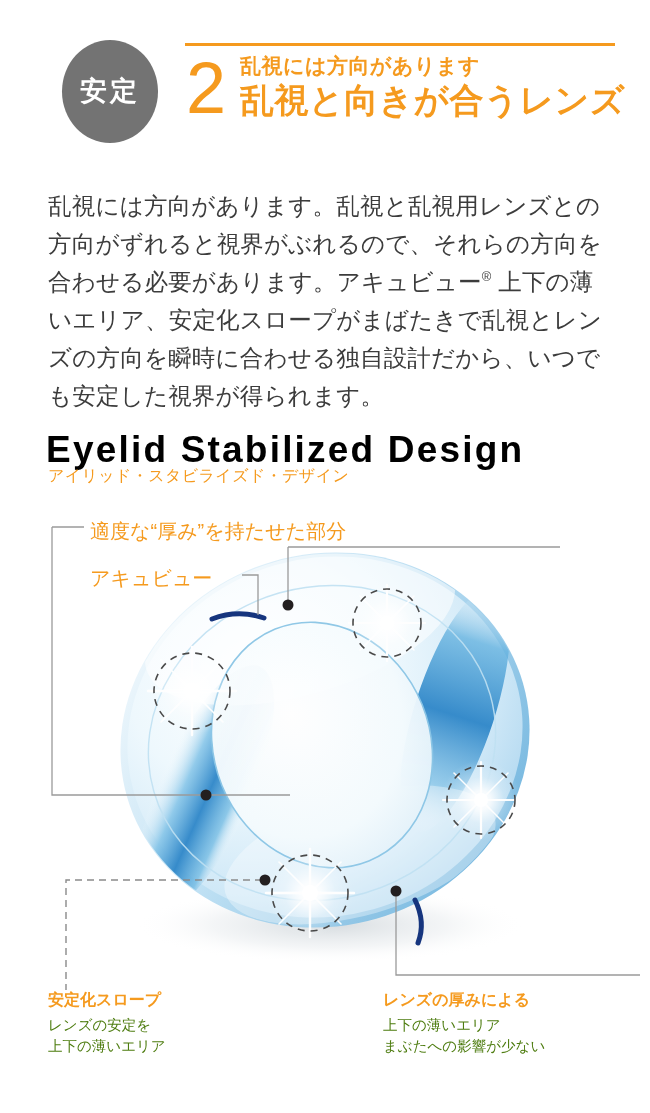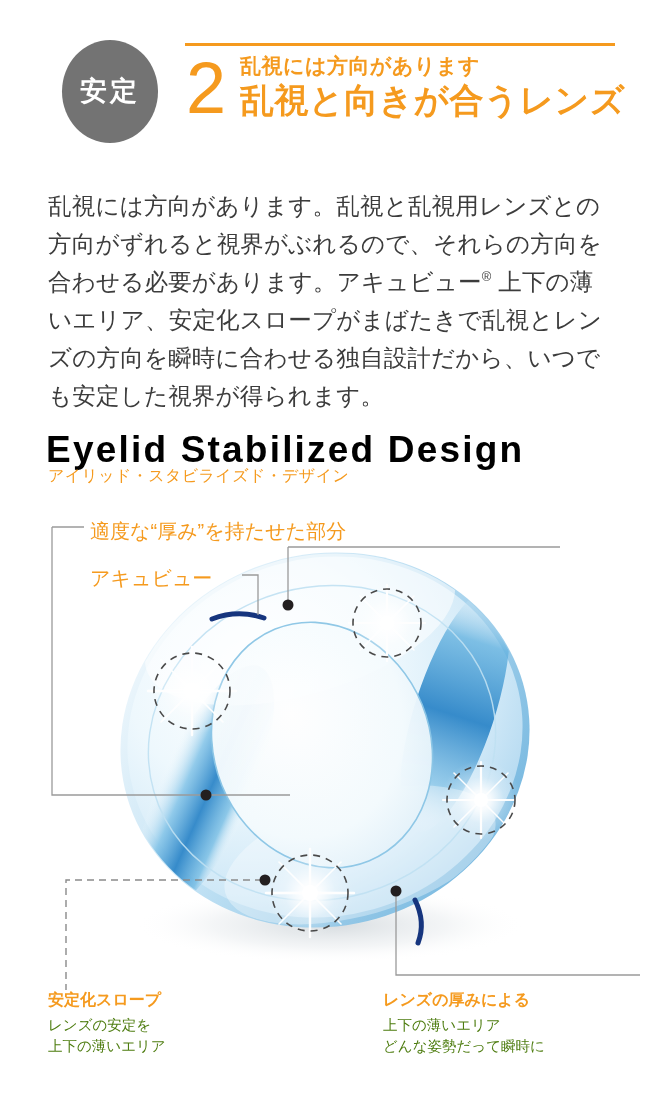--- a/index.html
+++ b/index.html
@@ -328,15 +328,15 @@
   <div class="foot-desc">
     <span>レンズの安定を</span><br>
     <span>上下の薄いエリア</span>
   </div>
 </div>
 
 <div class="foot-block foot-thin">
   <div class="foot-head">レンズの厚みによる</div>
   <div class="foot-desc">
     <span>上下の薄いエリア</span><br>
-    <span>どんな姿勢だって瞬時に</span>
+    <span>まぶたへの影響が少ない</span>
   </div>
 </div>
 
 </body></html>

